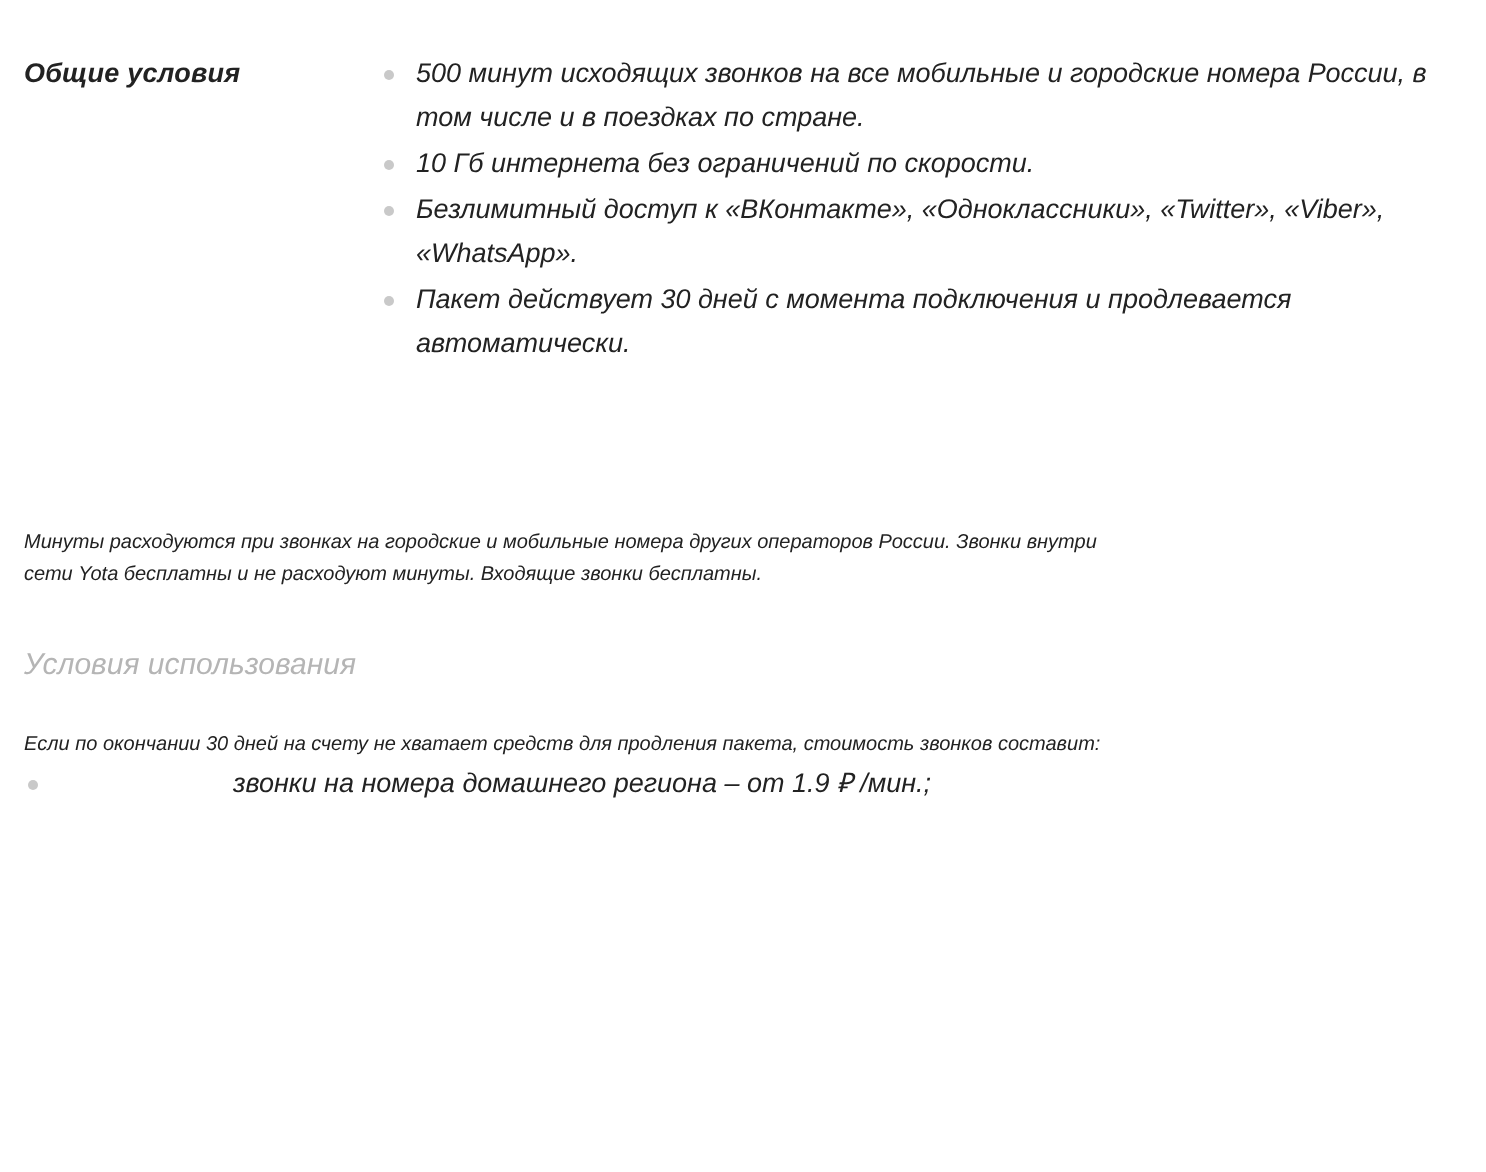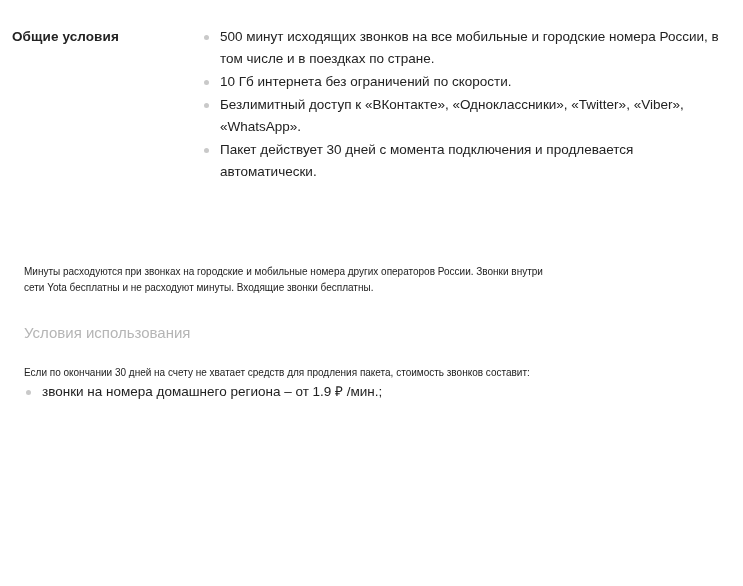--- a/index.html
+++ b/index.html
@@ -13,38 +13,38 @@
     font-family: "Liberation Sans", sans-serif;
     color: #1a1a1a;
     overflow: hidden;
   }
   .page {
     position: relative;
     width: 743px;
     height: 586px;
     box-sizing: border-box;
     padding: 26px 20px 0 12px;
+    font-style: italic;
   }
   .section {
     display: flex;
     align-items: flex-start;
   }
   .section-label {
     flex: 0 0 178px;
     font-size: 13.5px;
     font-weight: bold;
     color: #222222;
     line-height: 1.55;
     padding-top: 1px;
     letter-spacing: 0.1px;
   }
   .section-body {
     flex: 1 1 auto;
     max-width: 540px;
-    margin-left: 12px;
   }
   ul.bullets {
     list-style: none;
     margin: 0;
     padding: 0;
   }
   ul.bullets > li {
     position: relative;
     padding-left: 18px;
     margin: 0 0 1px 0;
@@ -71,21 +71,21 @@
   .subhead {
     font-size: 15px;
     line-height: 1.63;
     color: #b5b5b5;
     margin: 0;
   }
   .spacer-sections { height: 80px; }
   .mt-22 { margin-top: 22px; }
   .mt-24 { margin-top: 24px; }
   .mt-20 { margin-top: 20px; }
-  .mt-8 { margin-top: 7px; }
+  .mt-8 { margin-top: 7px; text-align: center; }
 </style>
 </head>
 <body>
 
 <div class="page">
 
   <div class="section">
     <div class="section-label">Общие условия</div>
     <div class="section-body">
       <ul class="bullets">

